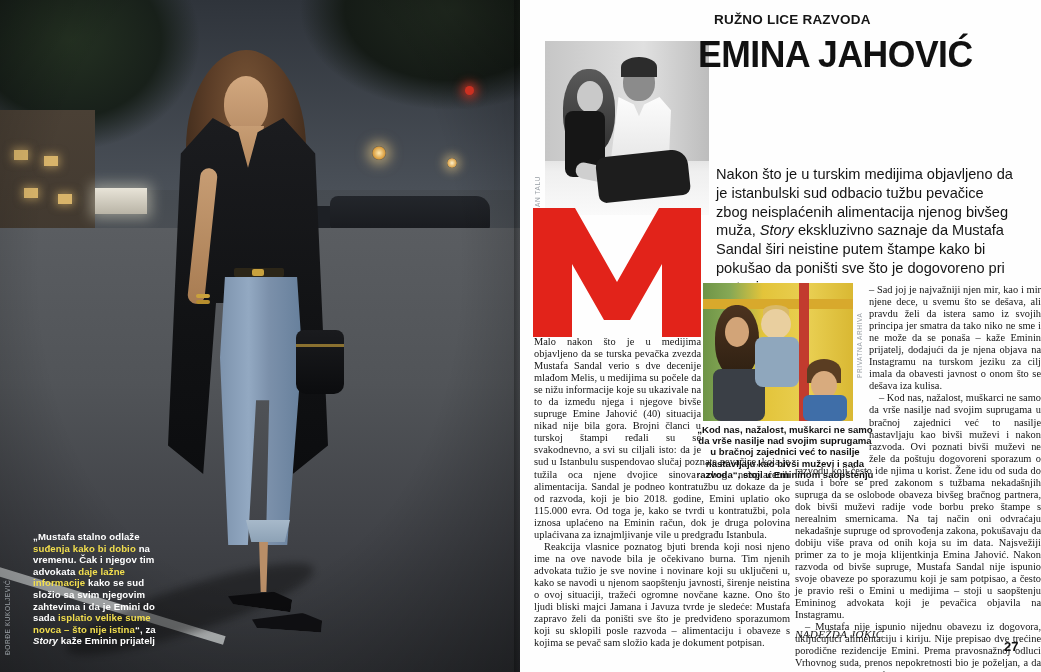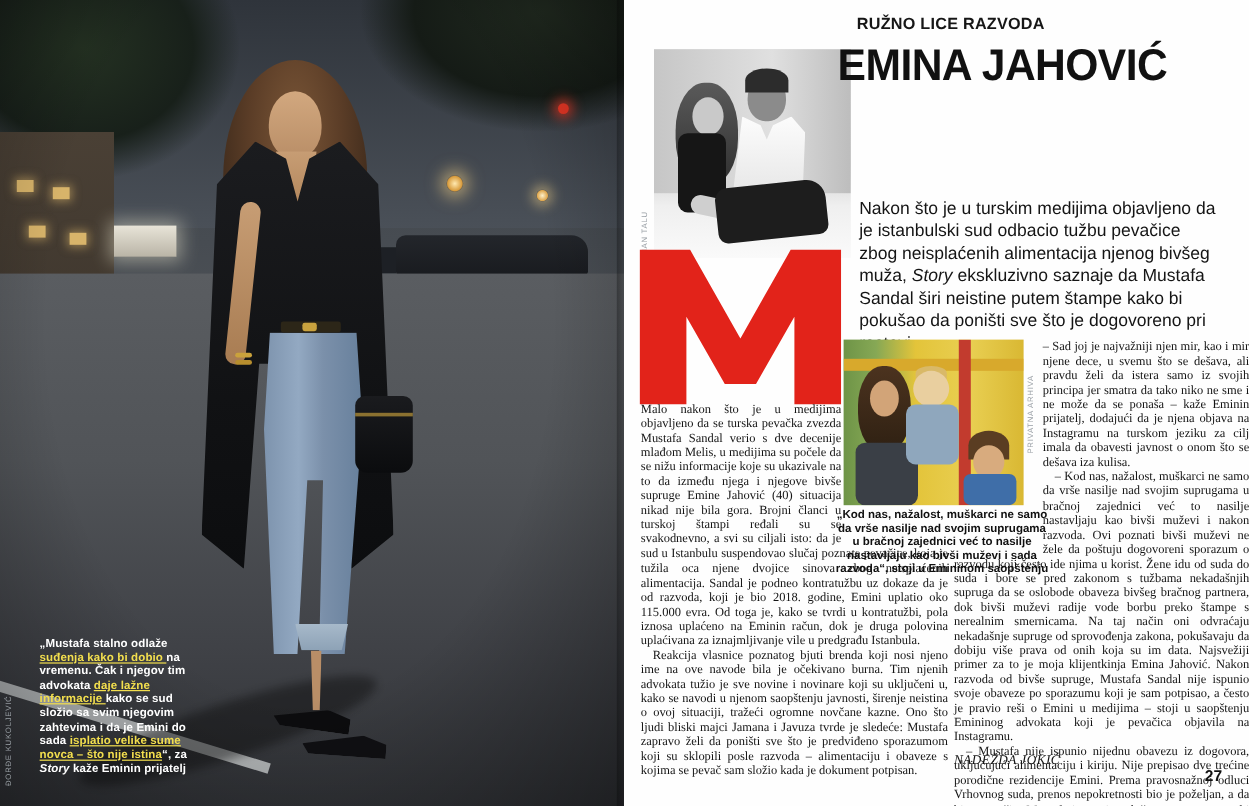--- a/index.html
+++ b/index.html
@@ -40,21 +40,21 @@
   .cuff{left:246px;top:520px;width:44px;height:22px;background:linear-gradient(180deg,#a7b9ca,#8da2b6);clip-path:polygon(0 0,100% 0,88% 100%,12% 100%);}
   .ankles{left:256px;top:542px;width:26px;height:50px;background:#b98e67;clip-path:polygon(12% 0,46% 0,40% 100%,18% 100%);box-shadow:14px 2px 0 -8px #ab7f58;}
   .shoe1{left:228px;top:590px;width:64px;height:18px;background:#0c0c0e;clip-path:polygon(0 60%,70% 0,100% 30%,100% 100%,10% 100%);transform:rotate(8deg);}
   .shoe2{left:252px;top:612px;width:70px;height:18px;background:#101013;clip-path:polygon(0 55%,72% 0,100% 35%,100% 100%,8% 100%);transform:rotate(4deg);}
   .bag{left:296px;top:330px;width:48px;height:64px;background:linear-gradient(180deg,#1a1b1e,#0b0c0e);border-radius:8px 8px 10px 10px;}
   .bagflap{left:296px;top:344px;width:48px;height:3px;background:#caa23c;opacity:.65;}
   .vignette{left:0;top:0;width:520px;height:672px;background:radial-gradient(ellipse at 48% 40%,transparent 55%,rgba(0,0,0,.38) 100%);}
   
   .lcap{left:33px;top:531px;width:124px;font-weight:bold;font-size:9.6px;line-height:11.6px;
         color:#fff;letter-spacing:.1px;}
-  .lcap .hl{color:#f3df4e;text-decoration:underline;}
+  .lcap .hl{color:#f3df4e;}
   .lcap .it{font-style:italic;}
   .vcred{color:#9aa0a6;font-size:6.5px;letter-spacing:.6px;writing-mode:vertical-rl;transform:rotate(180deg);white-space:nowrap;}
   .vcredL{left:4px;top:575px;height:80px;}
   
   .gutter{left:514px;top:0;width:14px;height:672px;background:linear-gradient(90deg,rgba(0,0,0,.30),rgba(0,0,0,.05) 45%,rgba(255,255,255,0));}
   
   .page-right{left:520px;top:0;width:521px;height:672px;background:#fefefe;}
   .kicker{left:194px;top:12px;font-size:13.5px;font-weight:bold;letter-spacing:.2px;color:#161616;}
   .subject{left:178px;top:34px;font-size:37px;font-weight:800;letter-spacing:-.5px;color:#111;transform:scaleX(.96);transform-origin:left top;}
   .headline{left:176px;top:72px;font-weight:100;color:#343434;font-size:45px;line-height:42px;letter-spacing:1.5px;}

